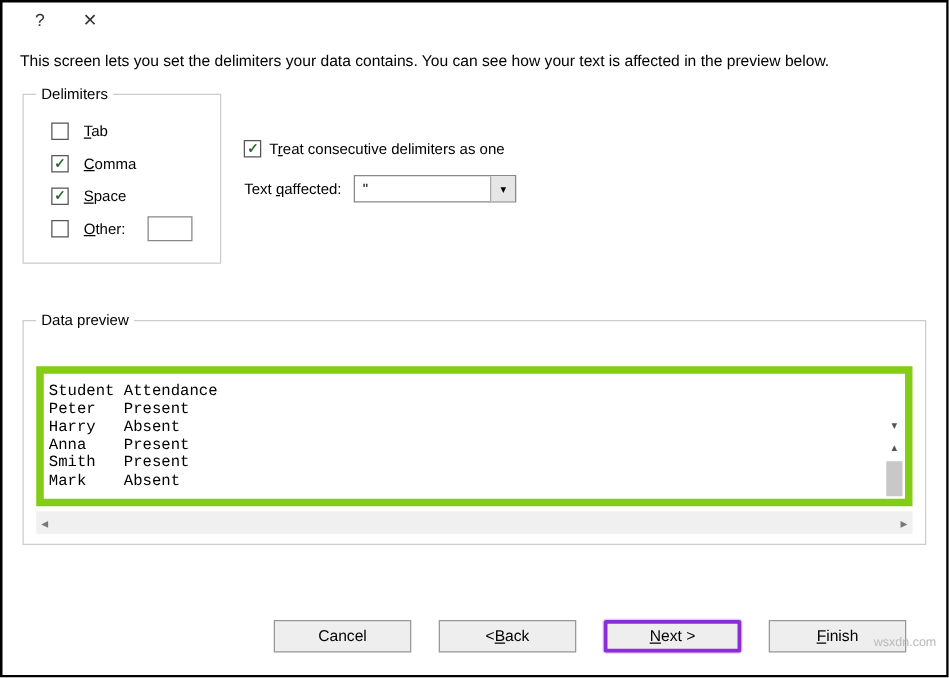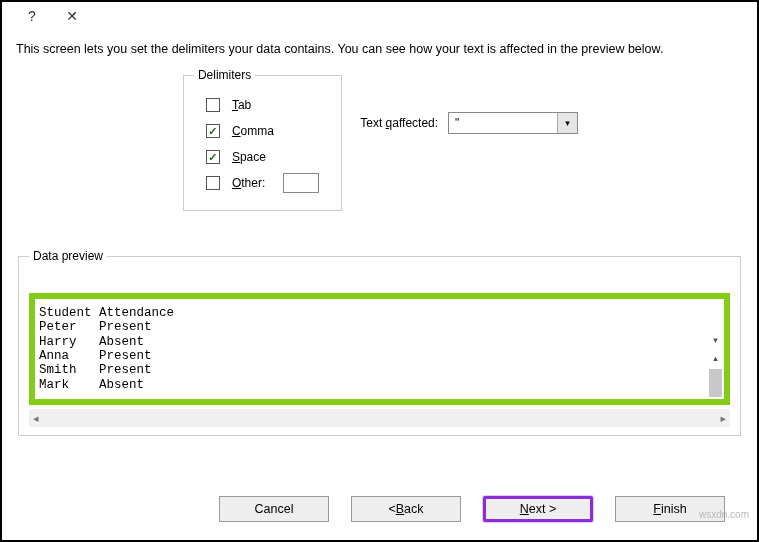--- a/index.html
+++ b/index.html
@@ -34,21 +34,21 @@
   color: #333;
   cursor: pointer;
 }
 .content {
   flex: 1;
   padding: 8px 14px 10px 14px;
   display: flex;
   flex-direction: column;
 }
 .desc { margin: 4px 0 12px 0; font-size: 12.5px; }
-.row1 { display: flex; align-items: flex-start; gap: 16px; justify-content: center; }
+.row1 { display: flex; align-items: flex-start; gap: 16px; }
 fieldset.delims {
   border: 1px solid #ccc;
   padding: 8px 10px 12px 10px;
   width: 148px;
 }
 fieldset.delims legend { padding: 0 4px; font-size: 12px; }
 .cb-row {
   display: flex;
   align-items: center;
   gap: 12px;
@@ -221,20 +221,24 @@
           <span class="cb-label underline-first"><span></span><span class="ul">S</span><span>pace</span></span>
         </div>
         <div class="cb-row">
           <span class="cb"></span>
           <span class="cb-label underline-first"><span></span><span class="ul">O</span><span>ther:</span></span>
           <span class="other-input"></span>
         </div>
       </fieldset>
 
       <div class="opts">
+        <div class="treat-row">
+          <span class="cb checked"></span>
+          <span class="cb-label underline-first"><span>T</span><span class="ul">r</span><span>eat consecutive delimiters as one</span></span>
+        </div>
         <div class="qual-row">
           <span class="underline-first"><span>Text </span><span class="ul">q</span><span>affected:</span></span>
           <div class="qual-select">
             <span class="val">"</span>
             <span class="dd">▾</span>
           </div>
         </div>
       </div>
     </div>
 

